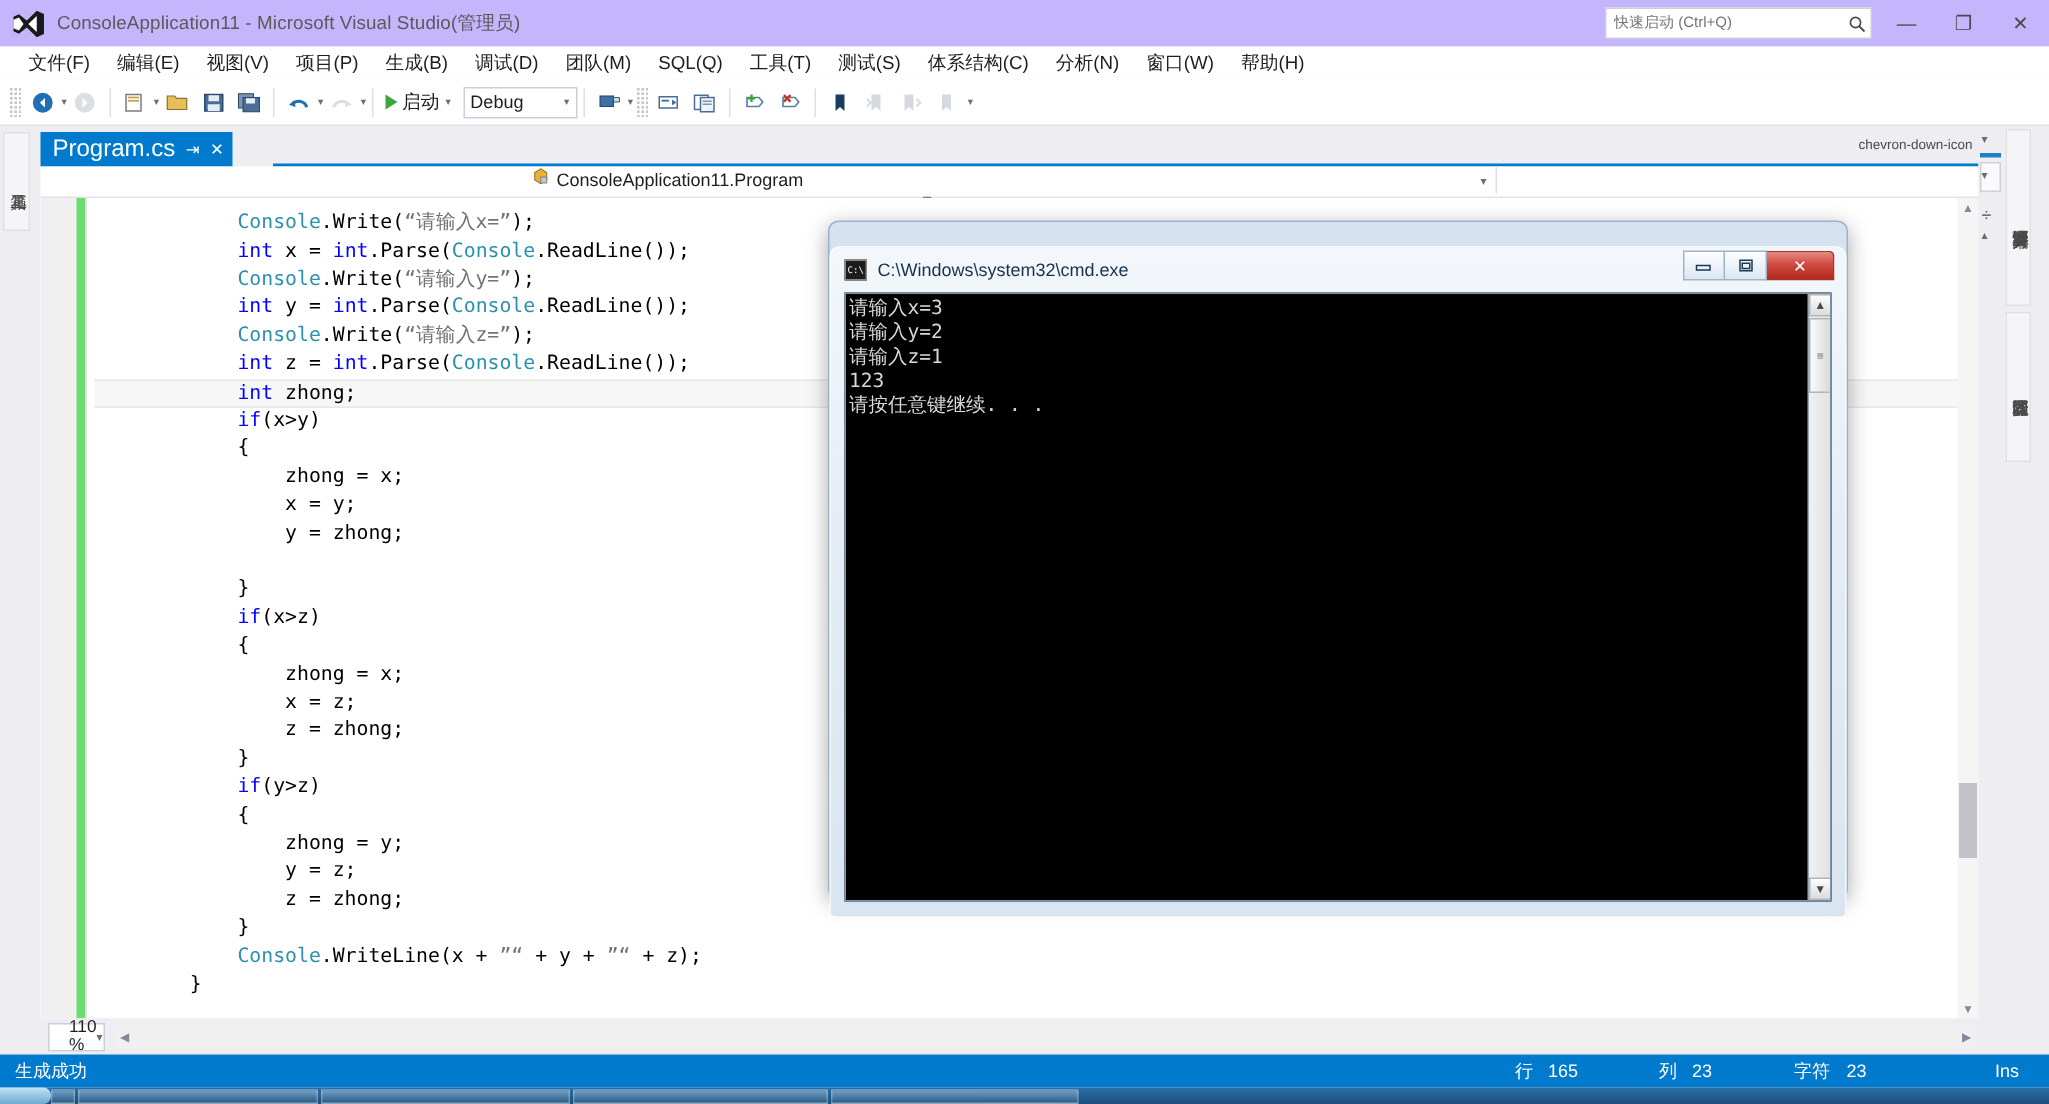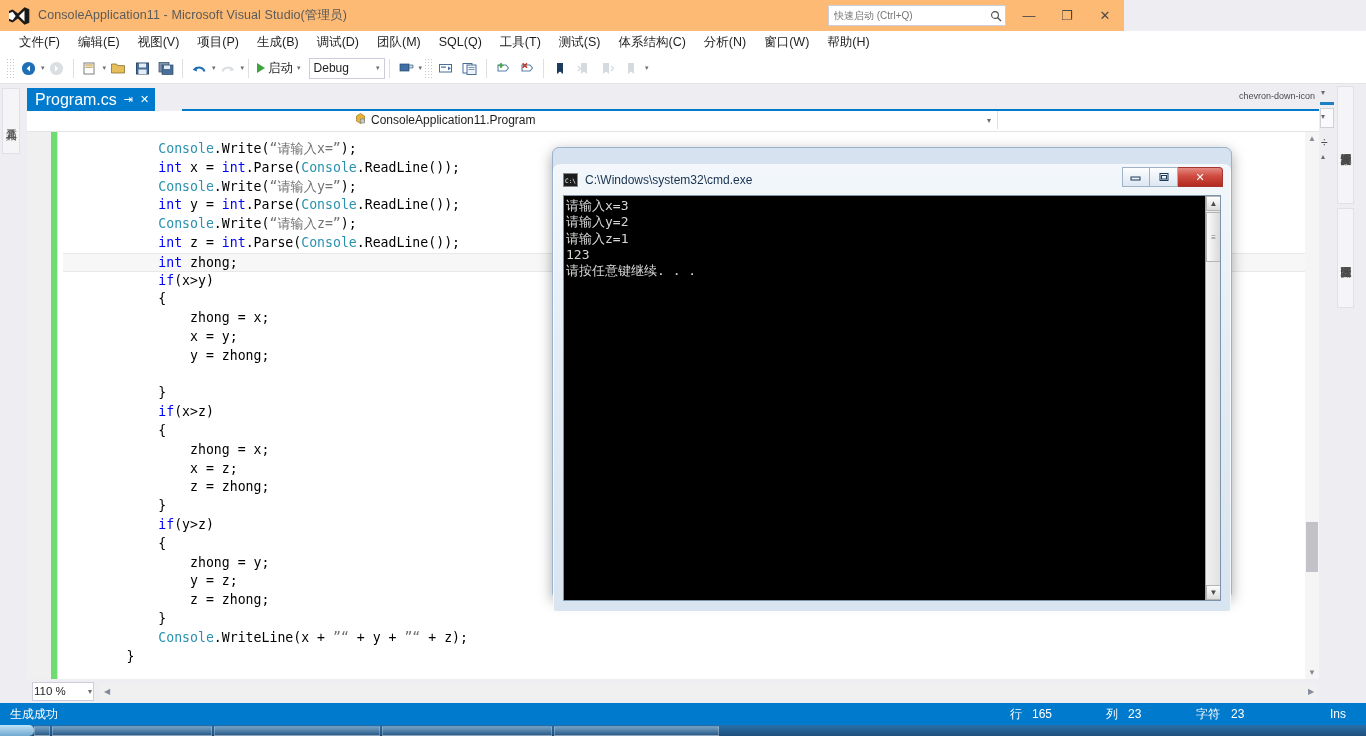--- a/index.html
+++ b/index.html
@@ -10,22 +10,22 @@
     background: #ffffff;
   }
   #app {
     position: relative;
     width: 1366px; height: 736px;
     background: #eeeef2;
   }
 
   
   #titlebar {
-    position: absolute; left:0; top:0; width:1124px; height:31px;
-    background: #fdba74;
+    position: absolute; left:0; top:0; width:1366px; height:31px;
+    background: #c4b5fd;
     display: flex; align-items: center;
   }
   #vs-logo {
     width: 26px; height: 22px; margin-left: 6px; margin-right: 6px;
     display:flex; align-items:center; justify-content:center;
   }
   #title-text {
     font-size: 12.5px; color: #5a5a5a; letter-spacing: .1px;
     white-space: nowrap;
   }
@@ -175,22 +175,22 @@
   .rdock-tab span {
     writing-mode: vertical-rl; font-size:11px; color:#4a4a4a; white-space:nowrap;
   }
 
   
   #zoombar {
     position:absolute; left:0; top:679px; width:1366px; height:24px;
     background:#eeeef2; display:flex; align-items:center;
   }
   #zoom-combo {
-    margin-left: 32px; width:62px; height:19px; border:1px solid #cccedb; background:#fff;
-    display:flex; align-items:center; justify-content:space-between; padding:0 1px;
+    margin-left: 32px; width:38px; height:19px; border:1px solid #cccedb; background:#fff;
+    display:flex; align-items:center; justify-content:space-between; padding:0 13px;
     font-size:11.5px; color:#1e1e1e;
   }
   #hscroll {
     margin-left:6px; flex:1; height:15px; background:#f0f0f0; position:relative; margin-right:48px;
   }
   #hscroll-left, #hscroll-right {
     position:absolute; top:0; width:14px; height:15px; display:flex; align-items:center; justify-content:center;
     font-size:8px; color:#868999;
   }
   #hscroll-left { left:0; } #hscroll-right { right:0; }

